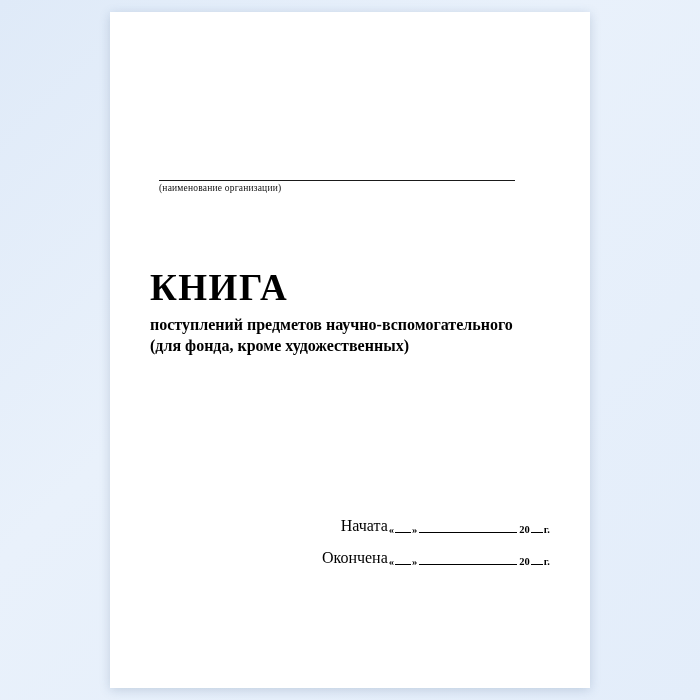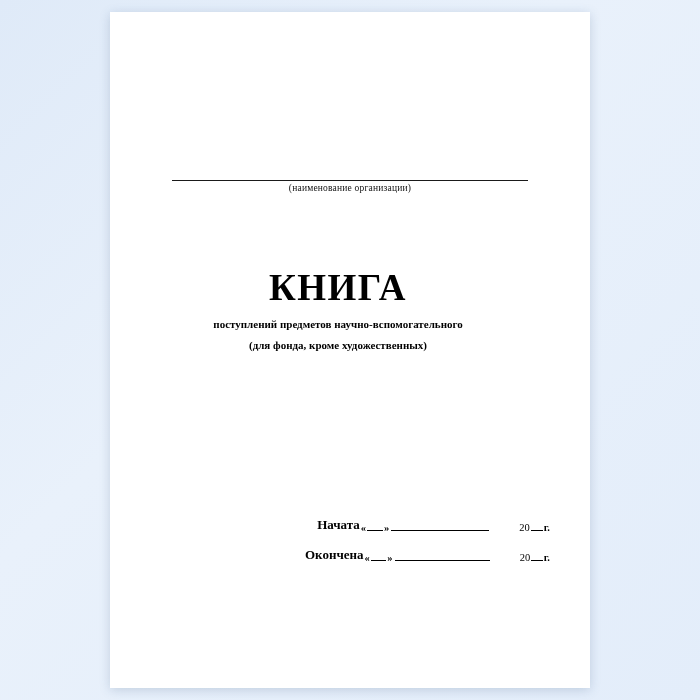--- a/index.html
+++ b/index.html
@@ -31,59 +31,59 @@
   }
   .page-inner {
     position: relative;
     width: 100%;
     height: 100%;
   }
 
   
   .org-block {
     position: absolute;
-    left: 62px;
+    left: 49px;
     top: 168px;
     width: 356px;
-    text-align: center;
+    text-align: left;
   }
   .org-rule {
     width: 100%;
     height: 0;
     border-top: 1px solid #1a1a1a;
   }
   .org-caption {
     margin-top: 2px;
     font-family: "Liberation Serif", serif;
     font-size: 9.5px;
     color: #111;
     letter-spacing: 0.2px;
   }
 
   
   .title-block {
     position: absolute;
-    left: 28px;
+    left: 40px;
     top: 255px;
     width: 400px;
-    text-align: center;
+    text-align: left;
   }
   .main-title {
     font-family: "Liberation Serif", serif;
     font-weight: bold;
     font-size: 37px;
     line-height: 42px;
     letter-spacing: 1.5px;
     color: #000;
   }
   .subtitle {
     margin-top: 5px;
     font-family: "Liberation Serif", serif;
     font-weight: bold;
-    font-size: 11px;
+    font-size: 16px;
     line-height: 21px;
     color: #000;
   }
   .subtitle div {
     white-space: nowrap;
   }
 
   
   .dates-block {
     position: absolute;
@@ -95,44 +95,43 @@
     color: #000;
   }
   .date-row {
     display: flex;
     align-items: flex-end;
     justify-content: flex-end;
     margin-bottom: 14px;
     white-space: nowrap;
   }
   .date-label {
-    font-weight: bold;
-    font-size: 13px;
+    font-weight: normal;
+    font-size: 16px;
     padding-right: 1px;
   }
   .date-quote {
     font-weight: bold;
     font-size: 10.5px;
   }
   .date-blank-small {
     display: inline-block;
     width: 16px;
     border-bottom: 1px solid #000;
     margin: 0 1px 2px 1px;
   }
   .date-blank-long {
     display: inline-block;
     width: 98px;
     border-bottom: 1px solid #000;
     margin: 0 2px 2px 2px;
   }
   .date-year {
-    font-weight: normal;
+    font-weight: bold;
     font-size: 10.5px;
-    margin-left: 28px;
   }
   .date-blank-tiny {
     display: inline-block;
     width: 12px;
     border-bottom: 1px solid #000;
     margin: 0 1px 2px 1px;
   }
   .date-suffix {
     font-weight: bold;
     font-size: 10.5px;

